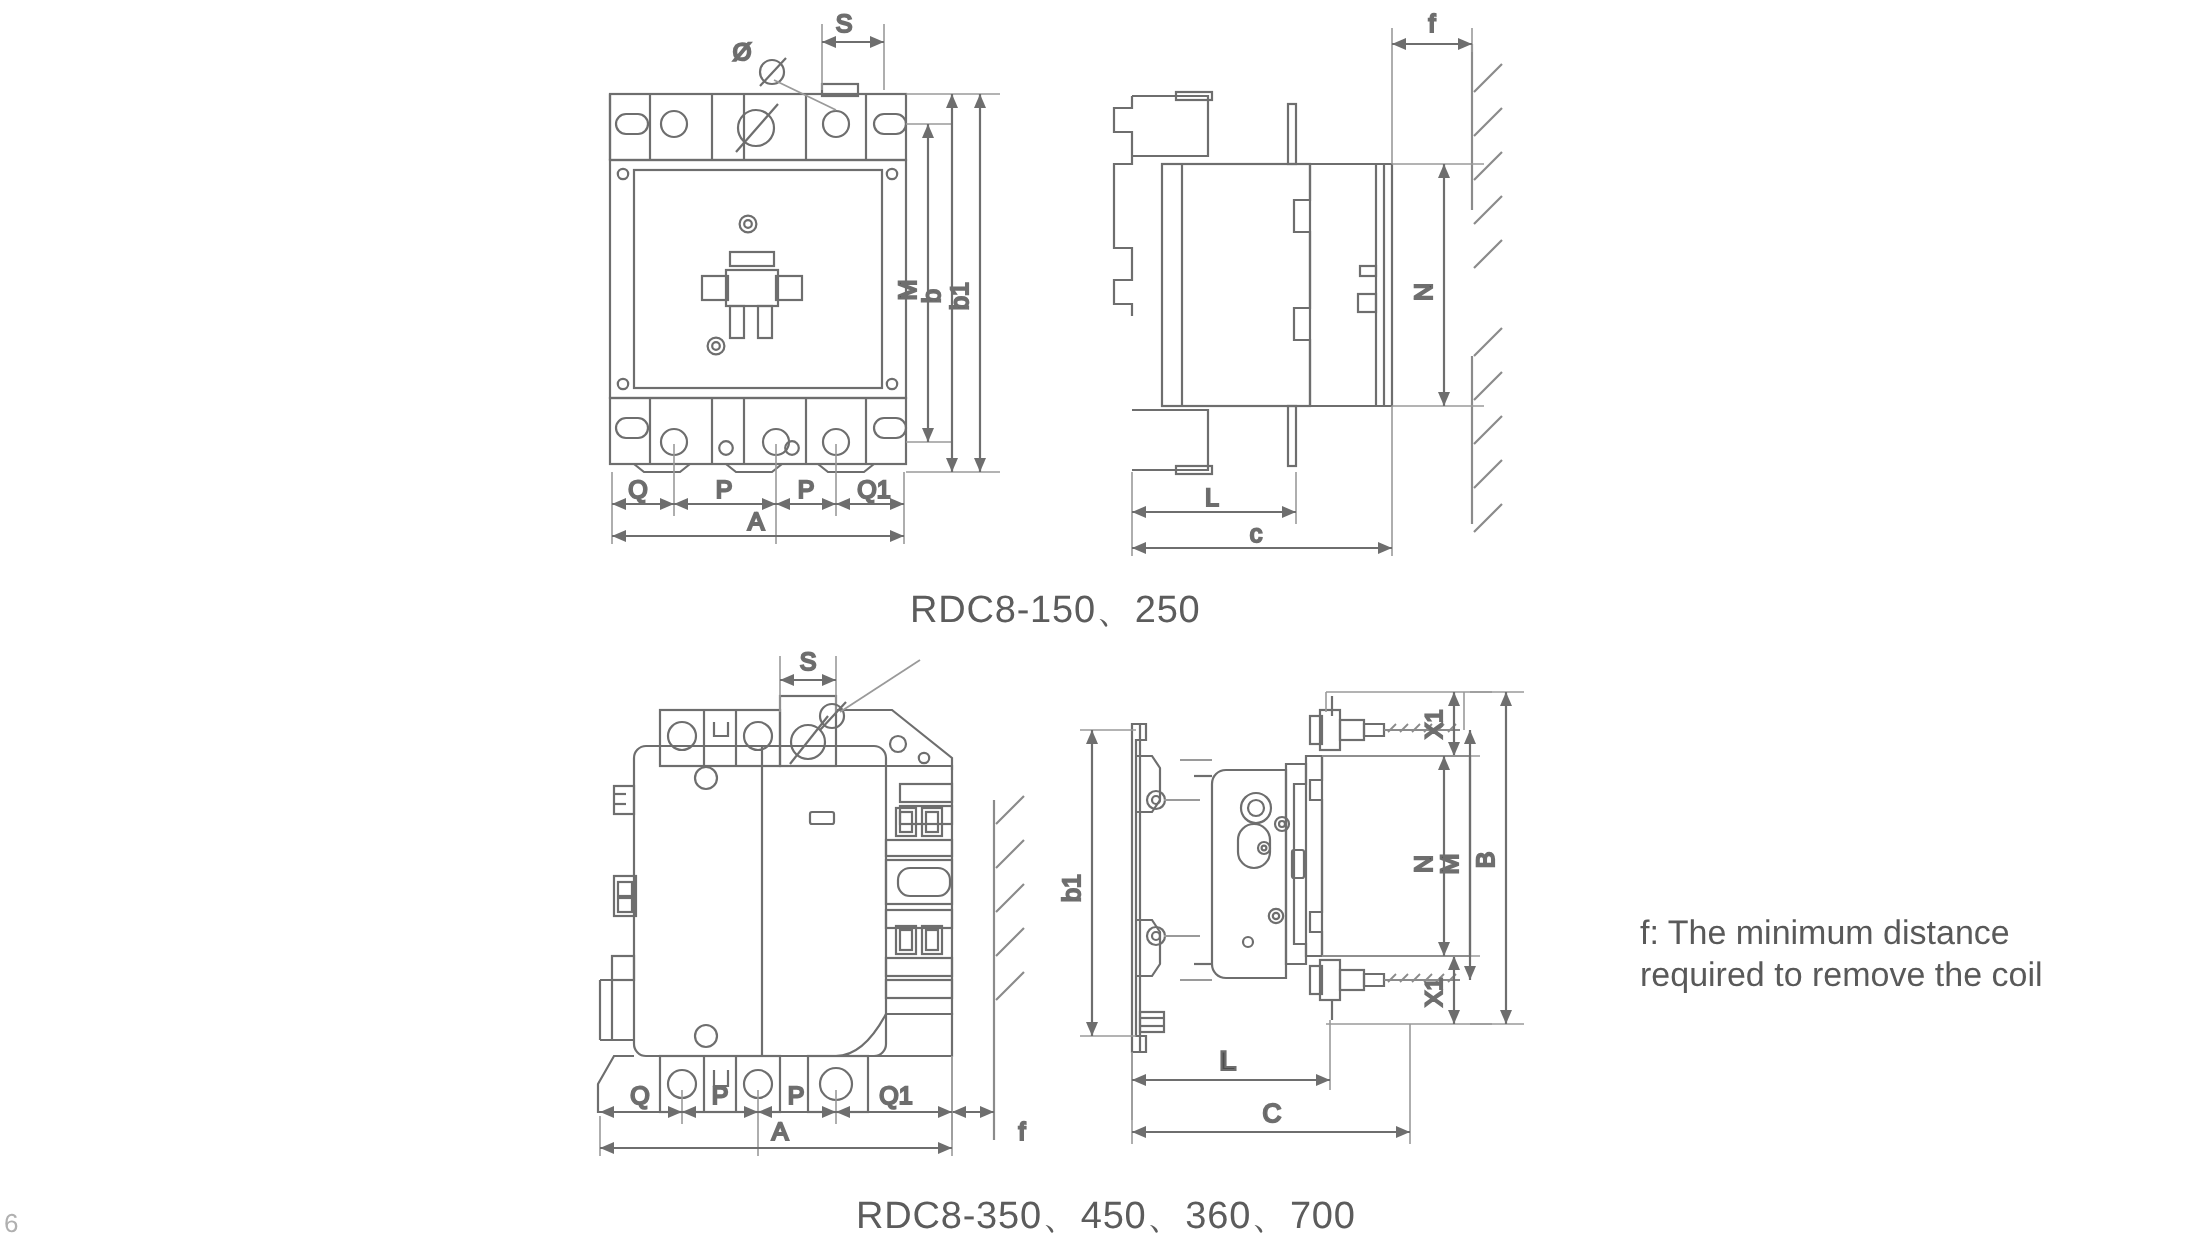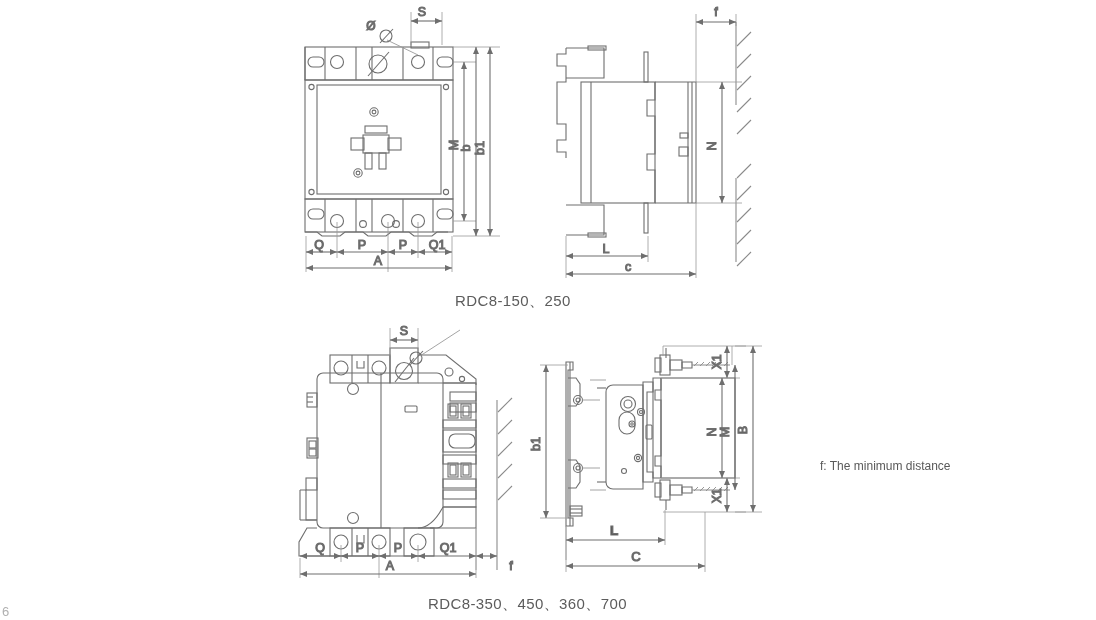--- a/index.html
+++ b/index.html
@@ -17,33 +17,33 @@
   #sheet {
     position: absolute;
     inset: 0;
     width: 1096px;
     height: 620px;
   }
   .caption {
     position: absolute;
     color: #5c5c5c;
     font-family: "Liberation Sans", sans-serif;
-    font-size: 15px;
+    font-size: 19px;
     letter-spacing: 0.4px;
     white-space: nowrap;
   }
   #caption-top { left: 455px; top: 292px; }
   #caption-bottom { left: 428px; top: 595px; }
   #legend {
     position: absolute;
     left: 820px;
     top: 456px;
     color: #595959;
     font-family: "Liberation Sans", sans-serif;
-    font-size: 12px;
+    font-size: 17px;
     line-height: 21px;
     white-space: nowrap;
   }
   #page-number {
     position: absolute;
     left: 2px;
     top: 604px;
     color: #b0b0b0;
     font-size: 13px;
     font-family: "Liberation Sans", sans-serif;
@@ -424,15 +424,16 @@
 
   </g>
 </svg>
 
 <div class="caption" id="caption-top">RDC8-150、250</div>
 
 <div class="caption" id="caption-bottom">RDC8-350、450、360、700</div>
 
 <div id="legend">
   <div>f: The minimum distance</div>
+  <div>required to remove the coil</div>
 </div>
 
 <div id="page-number">6</div>
 
 </body></html>

